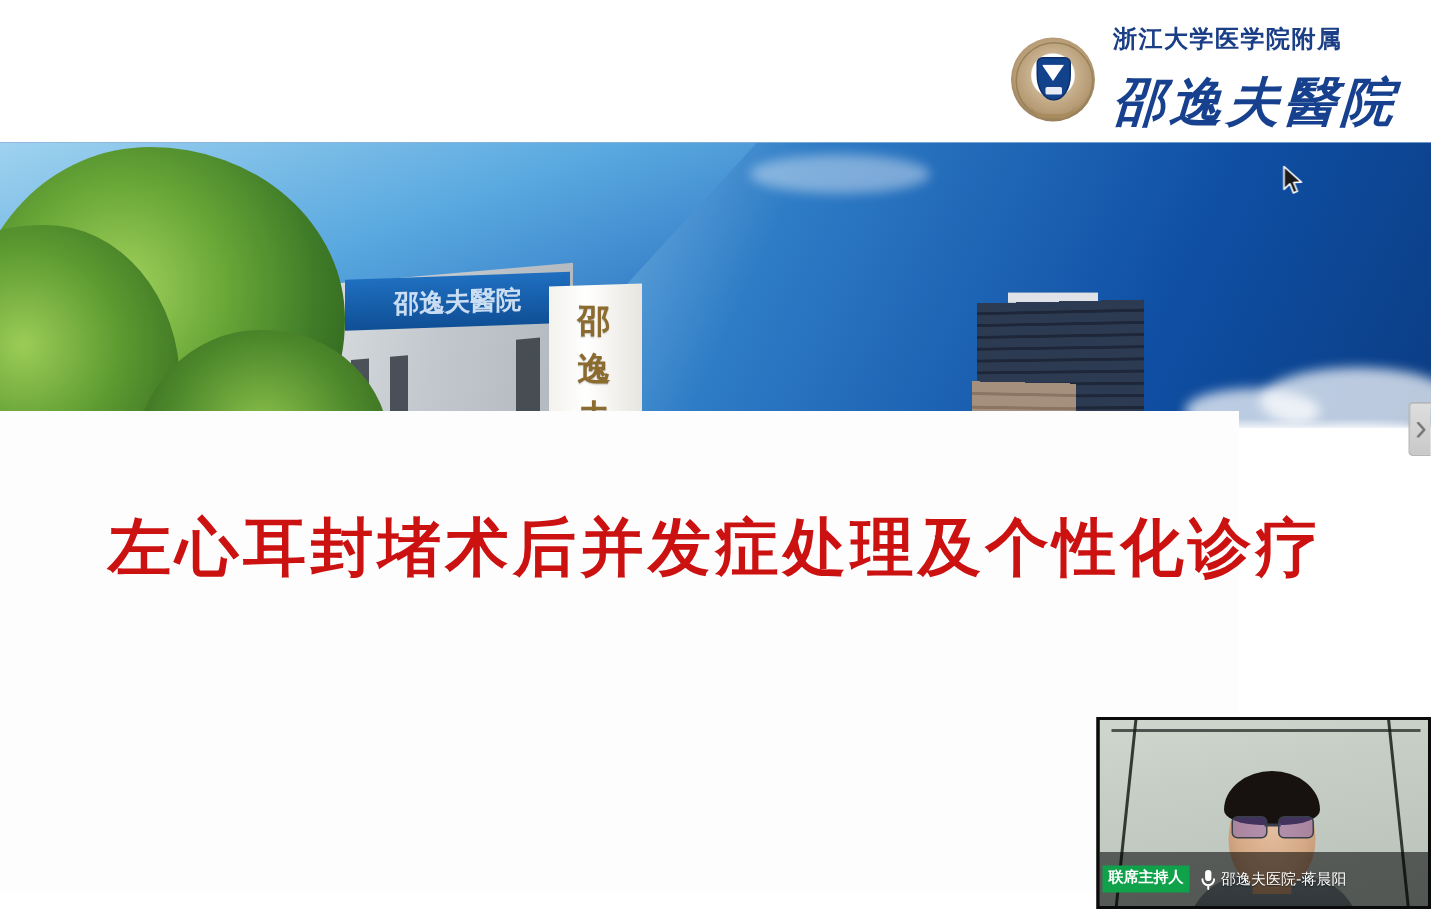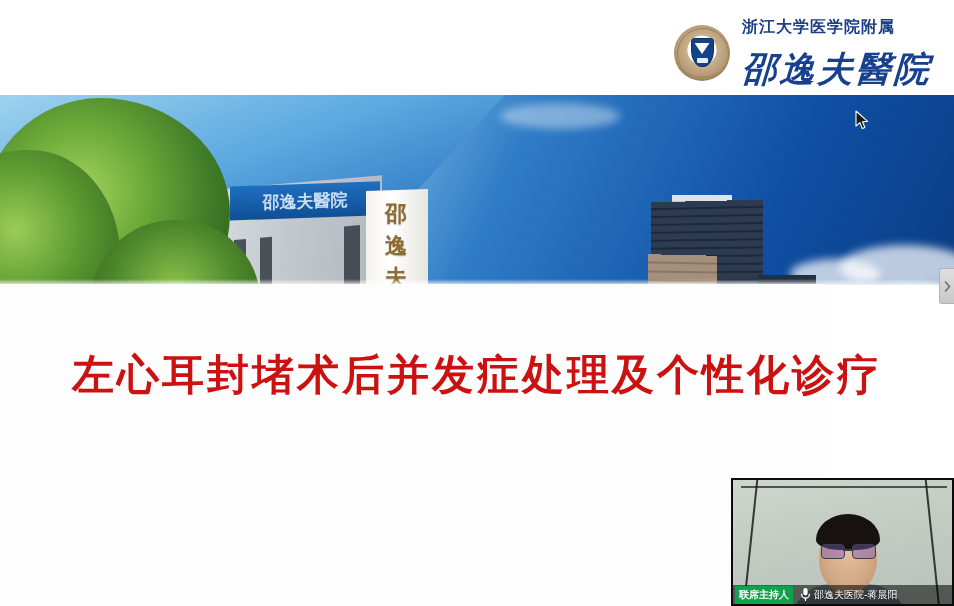--- a/index.html
+++ b/index.html
@@ -309,21 +309,21 @@
     border-radius: 3px 0 0 3px;
     display: flex;
     align-items: center;
     justify-content: center;
     cursor: pointer;
   }
 
   
   .content {
     position: absolute;
-    left: 0; top: 284px;
+    left: 0; top: 274px;
     width: 826px;
     height: 321px;
     background: #fdfdfe;
   }
   .page-title {
     position: absolute;
     left: 0;
     top: 63px;
     width: 954px;
     text-align: center;
@@ -421,21 +421,21 @@
     position: absolute;
     left: 102px; top: 100px;
     width: 26px; height: 16px;
     background: #c79a76;
   }
   .pip-label {
     position: absolute;
     left: 0;
     bottom: 0;
     width: 100%;
-    height: 19px;
+    height: 36px;
     display: flex;
     align-items: center;
     background: rgba(0,0,0,.55);
   }
   .host-badge {
     background: #10a24a;
     color: #ffffff;
     font-size: 10px;
     font-weight: 700;
     line-height: 1;

